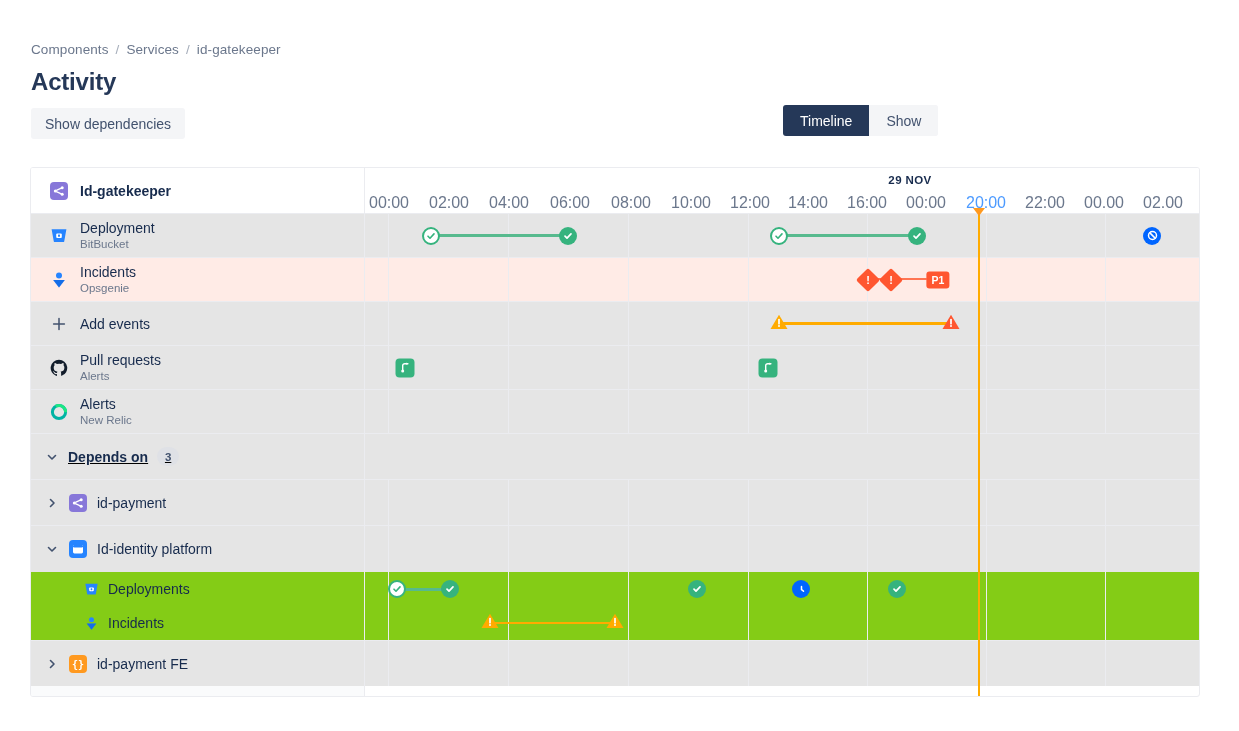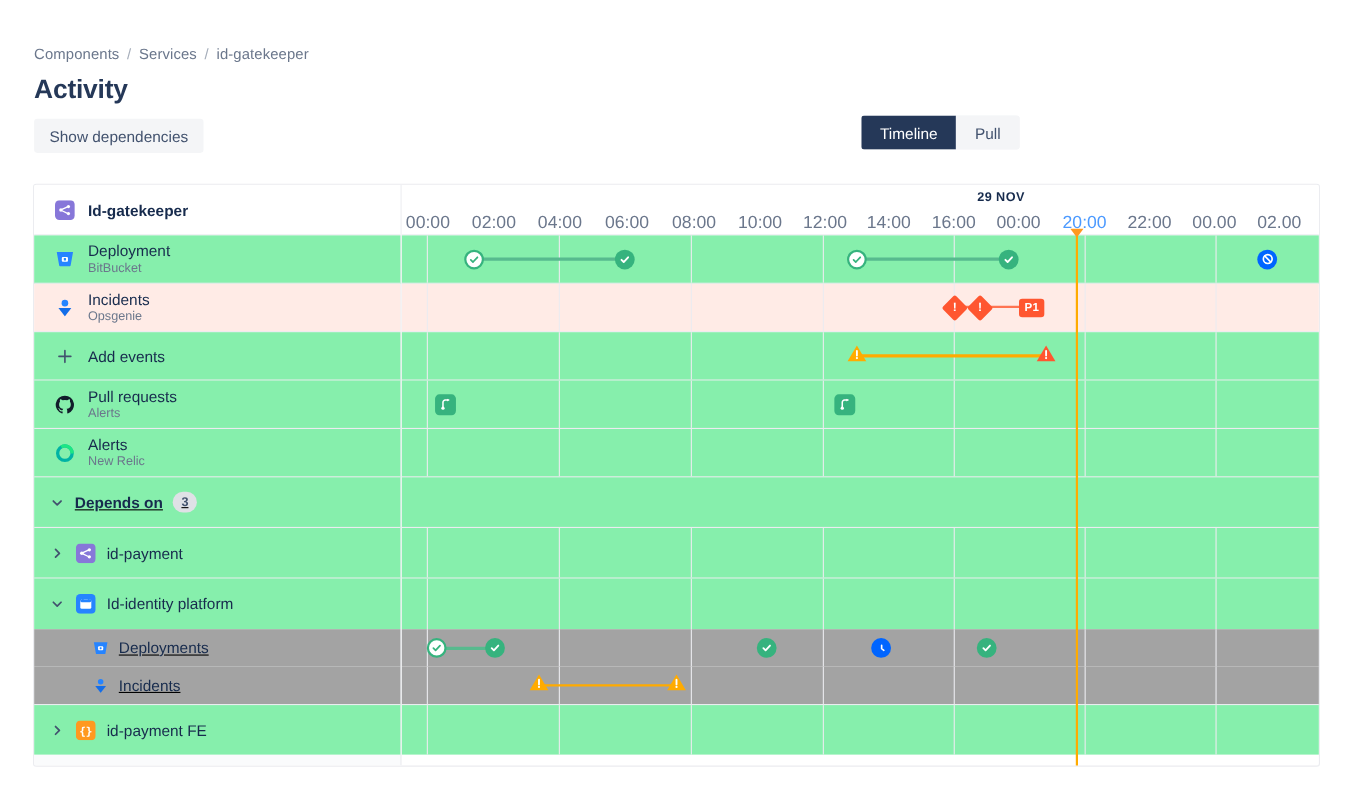--- a/index.html
+++ b/index.html
@@ -53,26 +53,26 @@
     position:absolute; left:30px; top:167px;
     width:1170px; height:530px;
     border:1px solid #ebecf0; border-radius:3px;
     background:#fff; overflow:hidden;
   }
   .lane-col { position:absolute; left:0; top:0; width:334px; height:100%; z-index:3;
               border-right:1px solid #ebecf0; background:#fafbfc; }
   .track-col { position:absolute; left:334px; top:0; right:0; height:100%; }
 
   
-  .row { position:relative; border-bottom:1px solid #ebecf0; background:#86efac; }
+  .row { position:relative; border-bottom:1px solid #ebecf0; background:#e5e5e5; }
   .row.h-hdr   { height:46px; background:#ffffff; }
   .row.h-ev    { height:44px; }
   .row.h-dep   { height:46px; }
   .row.h-node  { height:46px;text-align:center; }
-  .row.h-sub   { height:34px; border-bottom:none; background:#a3a3a3;text-decoration:underline; }
+  .row.h-sub   { height:34px; border-bottom:none; background:#84cc16; }
   .row.nb { border-bottom:none; }
   .row.incident-hl { background:#ffebe6; }
 
   
   .lane {
     height:100%; display:flex; align-items:center; padding-left:18px; gap:11px;
   }
   .lane .txt { display:flex; flex-direction:column; justify-content:center; }
   .lane .t1 { font-size:14px; color:#172b4d; line-height:16px; }
   .lane .t1.bold { font-weight:700; }
@@ -164,21 +164,21 @@
     <span class="sep">/</span>
     <span class="crumb">id-gatekeeper</span>
   </div>
 
   <div class="page-title">Activity</div>
 
   <button class="show-deps">Show dependencies</button>
 
   <div class="seg">
     <button class="seg-btn active">Timeline</button>
-    <button class="seg-btn">Pull</button>
+    <button class="seg-btn">Show</button>
   </div>
 
   <div class="panel">
 
     <div class="lane-col">
 
       <div class="row h-hdr">
         <div class="lane">
           <span class="ico">
             <svg width="18" height="18" viewBox="0 0 18 18">

